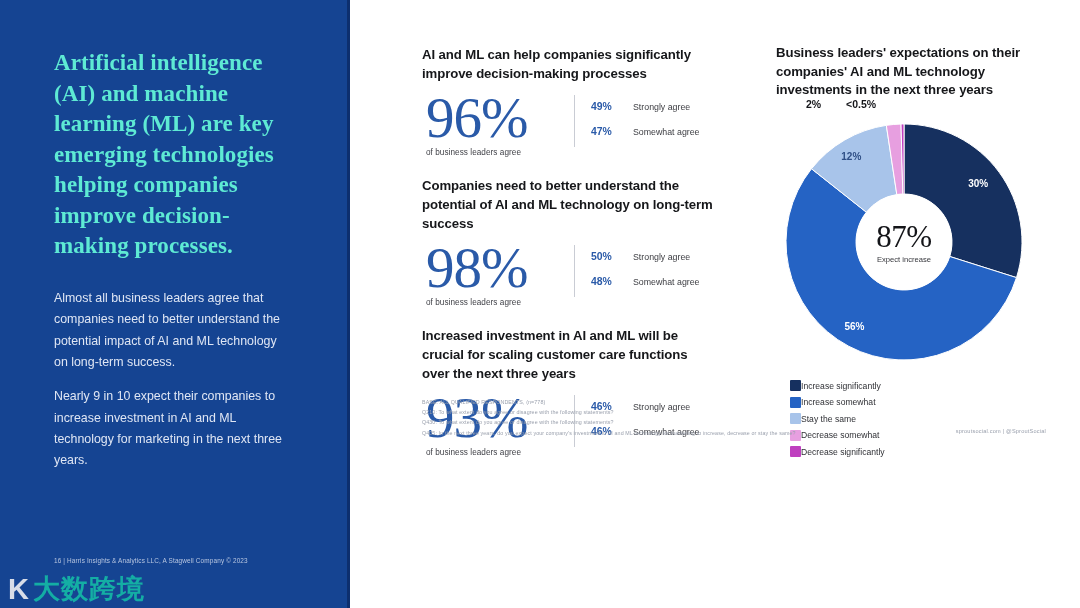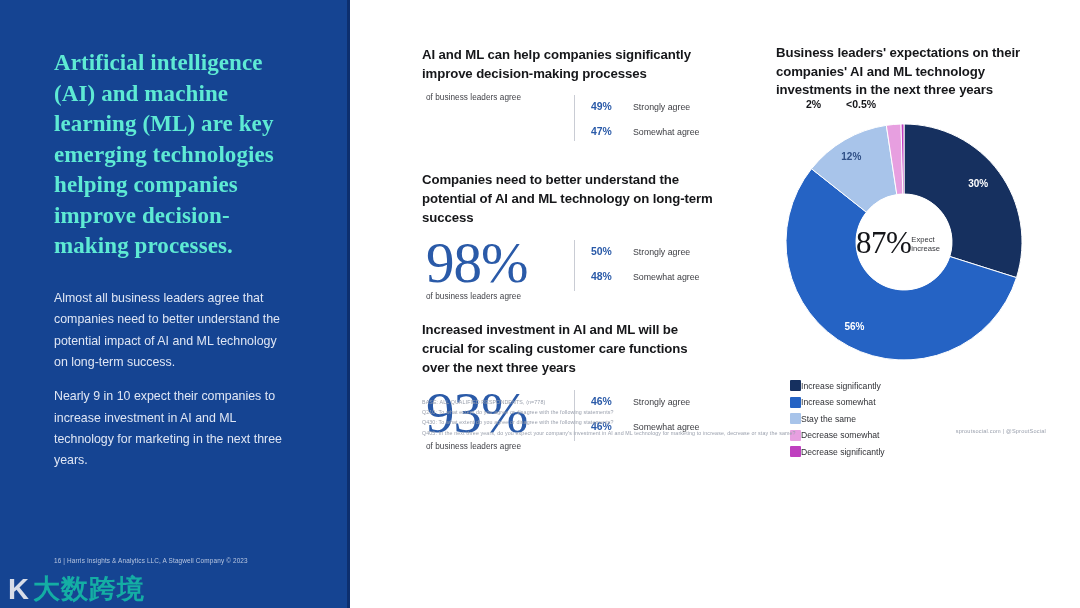--- a/index.html
+++ b/index.html
@@ -157,21 +157,21 @@
   }
   .donut-svg { display: block; }
   .donut-center {
     position: absolute;
     left: 50%; top: 50%;
     transform: translate(-50%, -50%);
     width: 96px; height: 96px;
     border-radius: 50%;
     background: #ffffff;
     display: flex;
-    flex-direction: row;
+    flex-direction: column;
     align-items: center;
     justify-content: center;
   }
   .center-pct {
     font-family: "Liberation Serif", serif;
     font-weight: 400;
     font-size: 31px;
     line-height: 1;
     color: #141519;
     letter-spacing: -0.5px;
@@ -254,20 +254,21 @@
   </aside>
 
   <main class="content">
 
     <section class="stats-col">
 
       <div class="stat-block">
         <div class="stat-heading">AI and ML can help companies significantly improve decision-making processes</div>
         <div class="stat-row">
           <div class="big-wrap">
+            <div class="big-number">96%</div>
             <div class="big-caption">of business leaders agree</div>
           </div>
           <div class="divider"></div>
           <div class="breakdown">
             <div class="bd-row">
               <span class="bd-pct">49%</span>
               <span class="bd-label">Strongly agree</span>
             </div>
             <div class="bd-row">
               <span class="bd-pct">47%</span>

